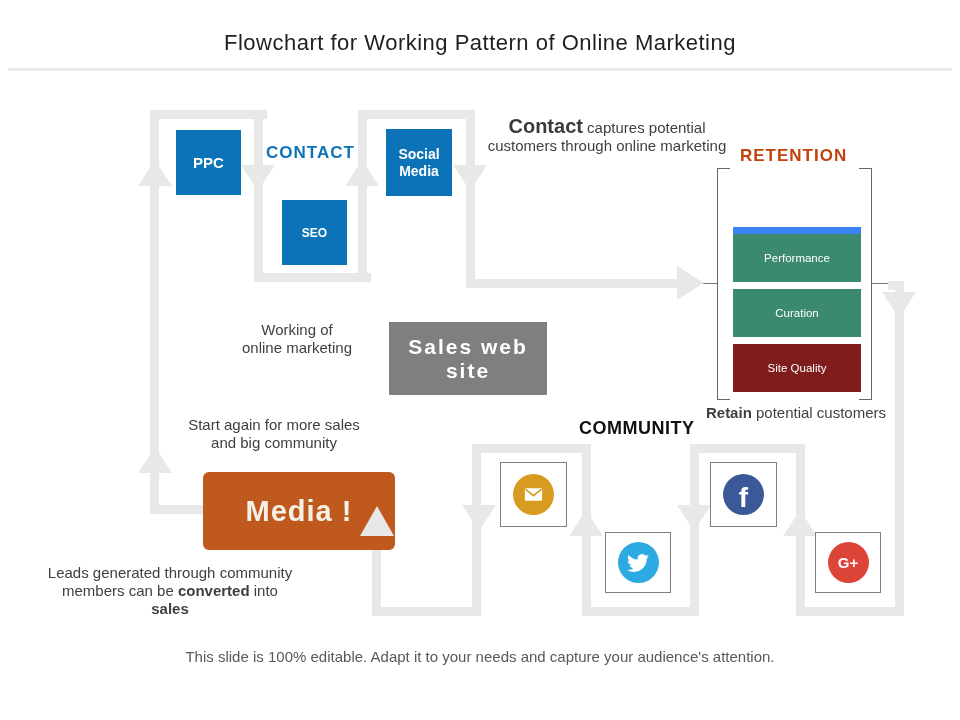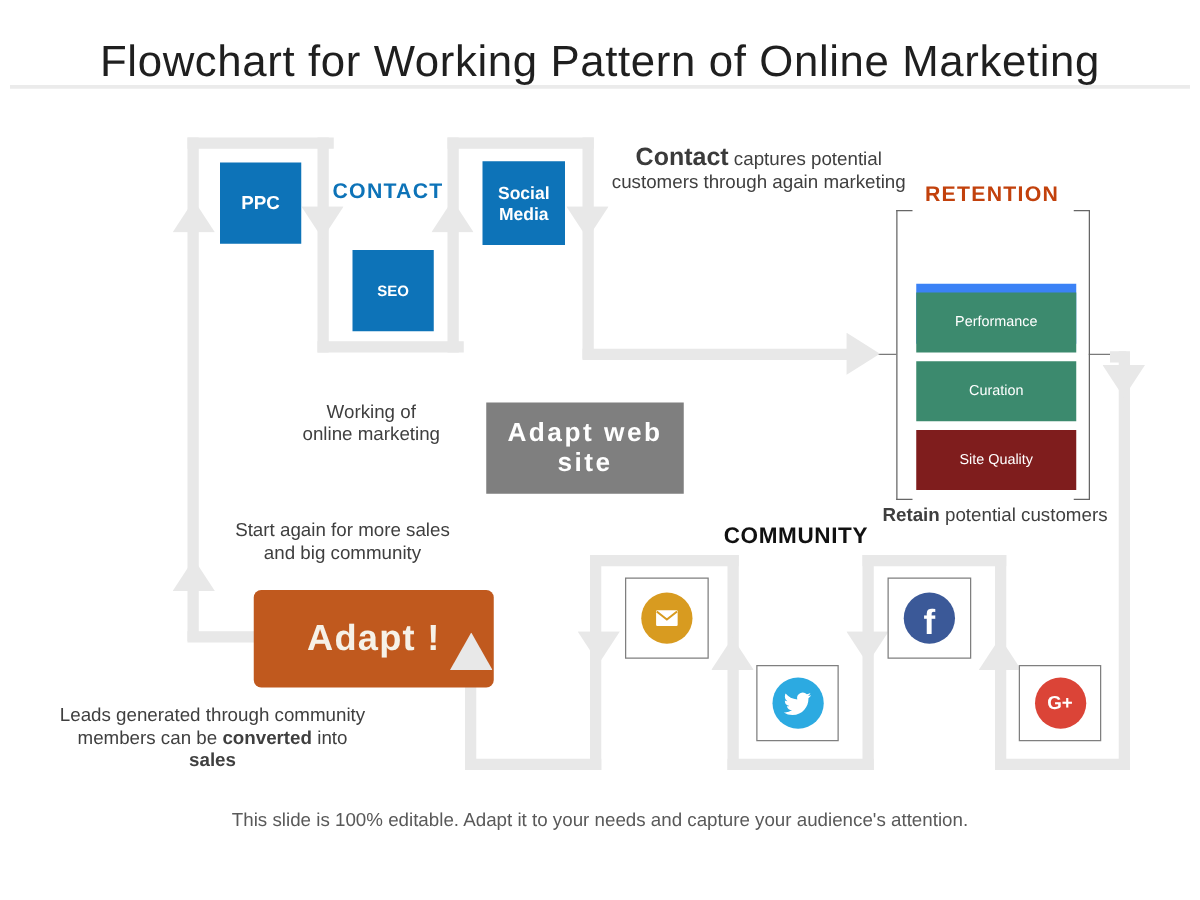--- a/index.html
+++ b/index.html
@@ -1,20 +1,20 @@
 <!DOCTYPE html>
 <html><head>
 <meta charset="utf-8">
 <style>
   html,body{margin:0;padding:0;}
   body{font-family:"Liberation Sans","DejaVu Sans",sans-serif;background:#fff;}
   .slide{position:relative;width:960px;height:720px;background:#fff;overflow:hidden;}
 
   .page-title{position:absolute;left:0;top:30px;width:960px;text-align:center;
-    font-size:35px;color:#1f1f1f;letter-spacing:0.5px;}
+    font-size:22px;color:#1f1f1f;letter-spacing:0.5px;}
   .title-divider{position:absolute;left:8px;top:68px;width:944px;height:3px;background:#ebebeb;}
 
   
   .seg{position:absolute;background:#e8e8e8;}
   .thin{position:absolute;background:#7a7a7a;}
   .ah{position:absolute;background:#e8e8e8;}
   .ah-up{clip-path:polygon(50% 0,100% 100%,0 100%);}
   .ah-down{clip-path:polygon(0 0,100% 0,50% 100%);}
   .ah-right{clip-path:polygon(0 0,100% 50%,0 100%);}
 
@@ -104,43 +104,43 @@
   <div class="ah ah-down" style="left:882px;top:292px;width:34px;height:26px;"></div>
   <div class="ah ah-up" style="left:783px;top:510px;width:34px;height:26px;"></div>
   <div class="ah ah-down" style="left:677px;top:505px;width:34px;height:26px;"></div>
   <div class="ah ah-up" style="left:569px;top:510px;width:34px;height:26px;"></div>
   <div class="ah ah-down" style="left:462px;top:505px;width:34px;height:26px;"></div>
   <div class="ah ah-up arrow-over-sales" style="left:360px;top:506px;width:34px;height:30px;"></div>
 
   <div class="node node-ppc" style="background: rgb(13, 115, 184);">PPC</div>
   <div class="node node-seo" style="background: rgb(13, 115, 184);">SEO</div>
   <div class="node node-social" style="background: rgb(13, 115, 184);">Social Media</div>
-  <div class="node node-website" style="background: rgb(127, 127, 127);">Adapt web site</div>
-  <div class="node node-sales" style="background: rgb(192, 89, 30);">Adapt !</div>
+  <div class="node node-website" style="background: rgb(127, 127, 127);">Sales web site</div>
+  <div class="node node-sales" style="background: rgb(192, 89, 30);">Media !</div>
 
   <div class="contact-label">CONTACT</div>
   <div class="retention-label">RETENTION</div>
   <div class="community-label">COMMUNITY</div>
 
   <div class="bracket" style="left:717px;top:168px;width:1px;height:232px;"></div>
   <div class="bracket" style="left:717px;top:168px;width:13px;height:1px;"></div>
   <div class="bracket" style="left:717px;top:399px;width:13px;height:1px;"></div>
   <div class="bracket" style="left:871px;top:168px;width:1px;height:232px;"></div>
   <div class="bracket" style="left:859px;top:168px;width:13px;height:1px;"></div>
   <div class="bracket" style="left:859px;top:399px;width:13px;height:1px;"></div>
 
   <div class="r-item" style="top: 179px; background: #3b82f6; margin-top: 48px;">Content</div>
   <div class="r-item" style="top: 234px; background: rgb(60, 138, 110);">Performance</div>
   <div class="r-item" style="top: 289px; background: rgb(60, 138, 110);">Curation</div>
   <div class="r-item" style="top: 344px; background: #7f1d1d;">Site Quality</div>
 
   <div class="cap contact-cap">
     <span class="big">Contact</span>
     <span>captures potential</span><br>
-    <span>customers through again marketing</span>
+    <span>customers through online marketing</span>
   </div>
 
   <div class="cap retain-cap">
     <span class="b">Retain</span>
     <span>potential customers</span>
   </div>
 
   <div class="cap working-cap">
     <span>Working of</span><br>
     <span>online marketing</span>

